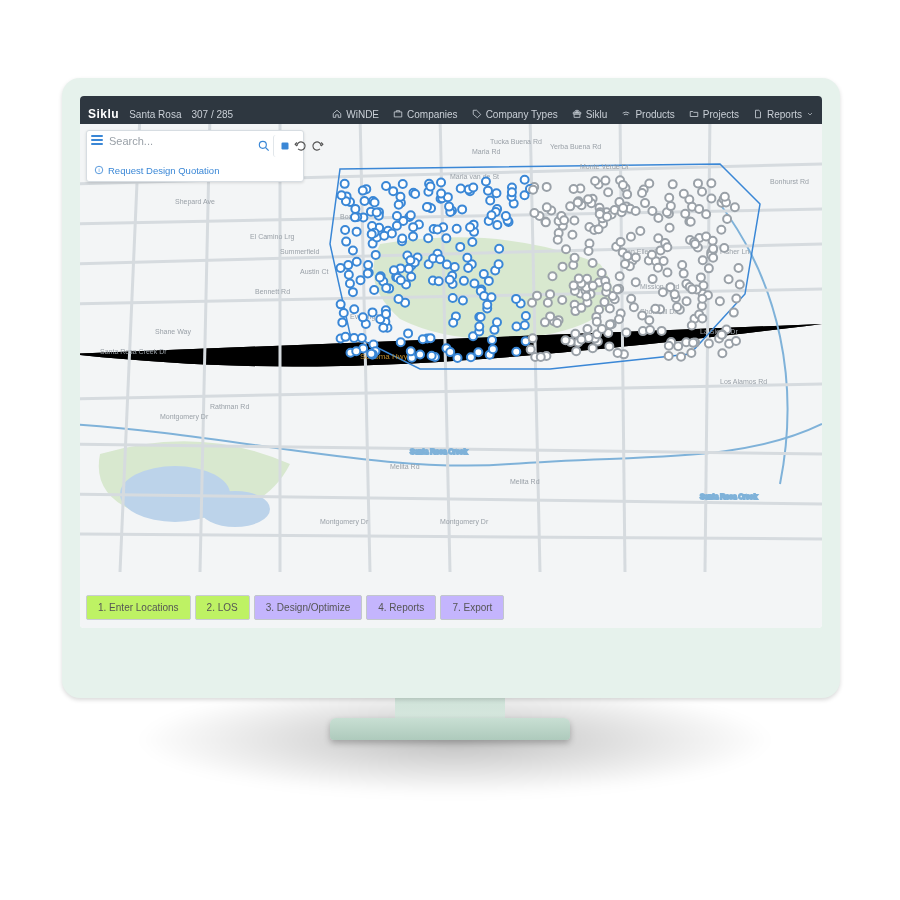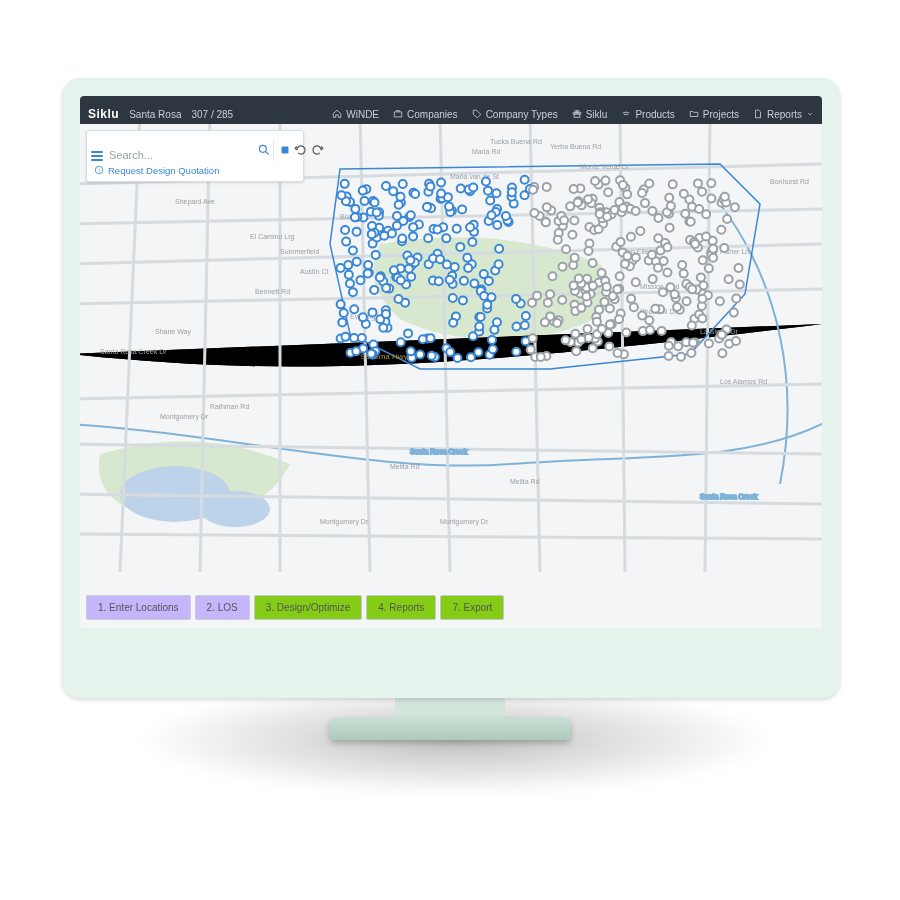--- a/index.html
+++ b/index.html
@@ -28,34 +28,34 @@
   .water{fill:#bcd3ea;stroke:none}
   .boundary{fill:none;stroke:#3a87d6;stroke-width:1.5}
   .road-label{font-size:7px;fill:#9aa1a8}
   .road-label.hwy{fill:#bc8a2b;font-size:8px}
   .road-label.creek{fill:#6a9cc4}
   .dots circle{r:4}
   .dots .a{fill:#fff;stroke:#3a87d6;stroke-width:2}
   .dots .b{fill:#fff;stroke:#9aa1a8;stroke-width:2}
   
   .panel{position:absolute;top:6px;left:6px;width:218px;background:#fff;border:1px solid #d7dde2;border-radius:3px;box-shadow:0 1px 3px rgba(0,0,0,.12);padding:4px}
-  .search-row{display:flex;align-items:flex-end;gap:2px;height:26px}
+  .search-row{display:flex;align-items:flex-start;gap:2px;height:26px}
   .hamburger{width:22px;display:flex;flex-direction:column;gap:2px;align-items:center;justify-content:center;cursor:pointer}
   .hamburger span{display:block;width:12px;height:2px;background:#3a87d6;border-radius:1px}
   .search-input{flex:1;border:none;outline:none;font-size:11px;color:#555;padding:0 4px}
   .search-input::placeholder{color:#9aa1a8}
   .icon-btn{width:22px;height:22px;display:flex;align-items:center;justify-content:center;cursor:pointer;border-radius:3px}
   .icon-btn svg{width:14px;height:14px}
   .icon-btn.sep{border-left:1px solid #e1e6ea;padding-left:4px}
   .quote-link{display:flex;align-items:flex-start;gap:4px;font-size:9.5px;color:#3a87d6;padding:4px 3px 1px 3px;cursor:pointer}
   .quote-link svg{width:10px;height:10px;fill:#3a87d6}
   
   .steps{position:absolute;left:6px;bottom:8px;display:flex;gap:4px}
-  .step{font-size:10px;padding:6px 11px;background:#84cc16;color:#555;border-radius:2px;cursor:pointer;white-space:nowrap;border:1px solid #c2c7cc}
-  .step.on{background:#c4b5fd;border-color:#c8cdd2}
+  .step{font-size:10px;padding:6px 11px;background:#c4b5fd;color:#555;border-radius:2px;cursor:pointer;white-space:nowrap;border:1px solid #c2c7cc}
+  .step.on{background:#bef264;border-color:#c8cdd2}
 </style>
 </head>
 <body>
 
 <div class="stage">
   <div class="shadow"></div>
   <div class="stand-neck"></div>
   <div class="stand-base"></div>
   <div class="imac">
     <div class="camera"></div>

